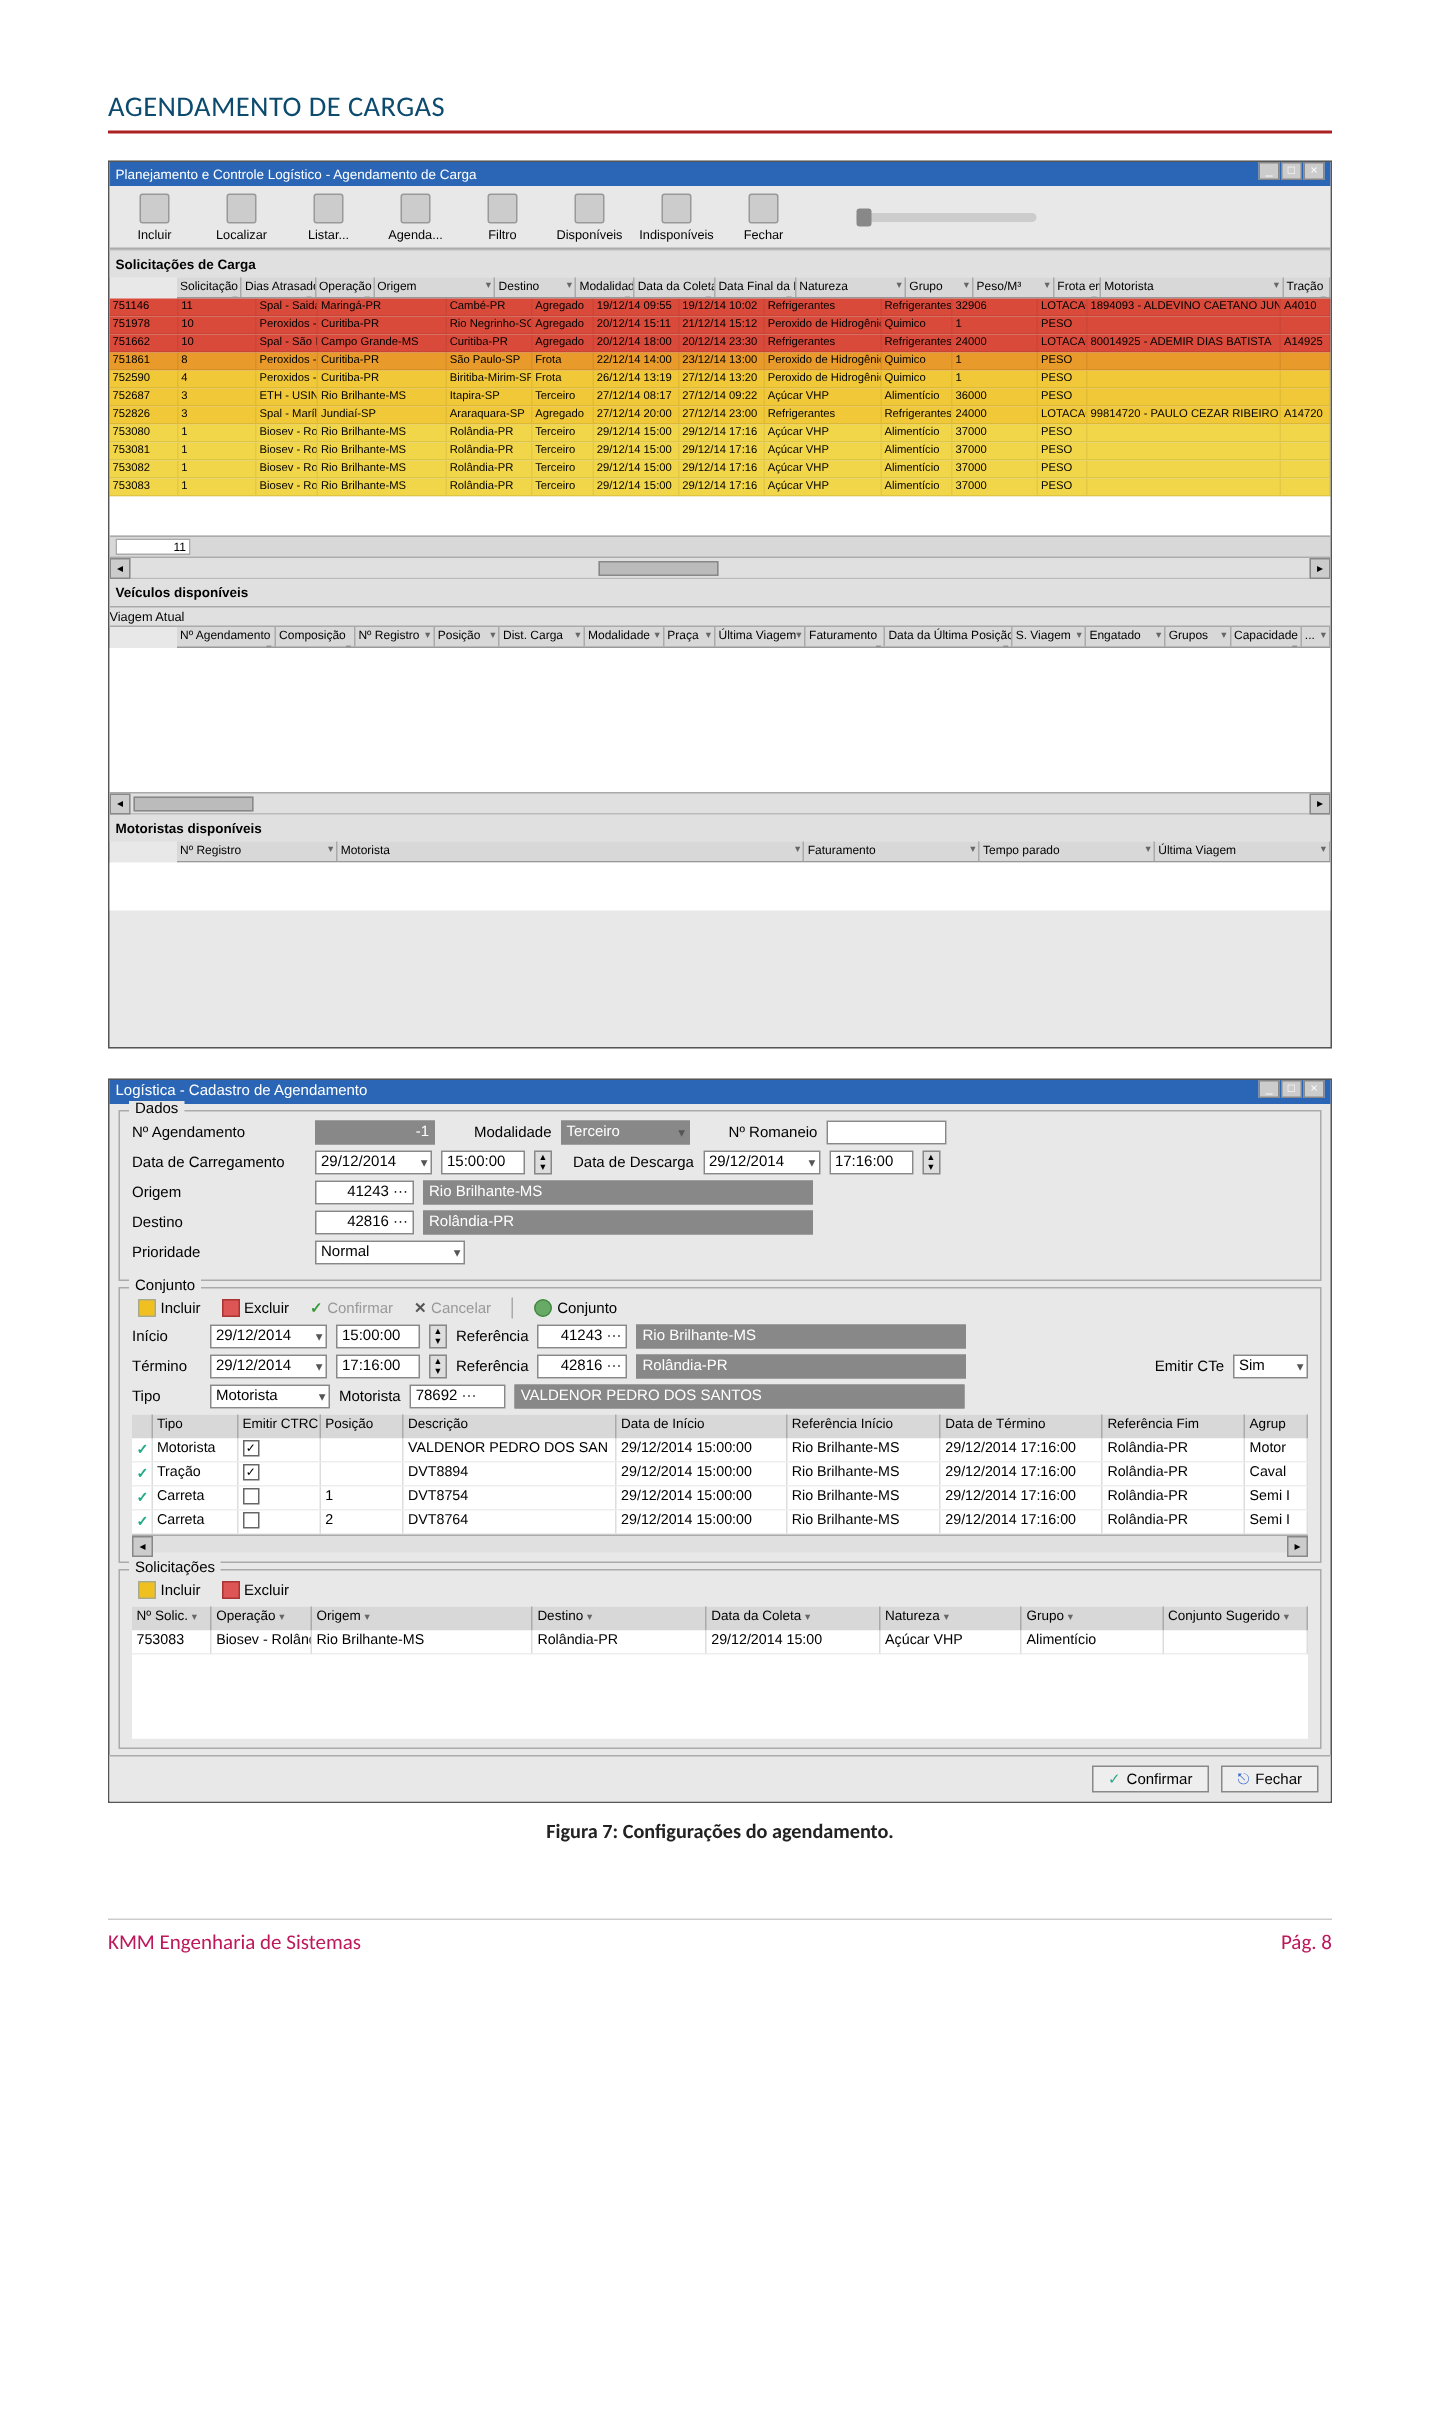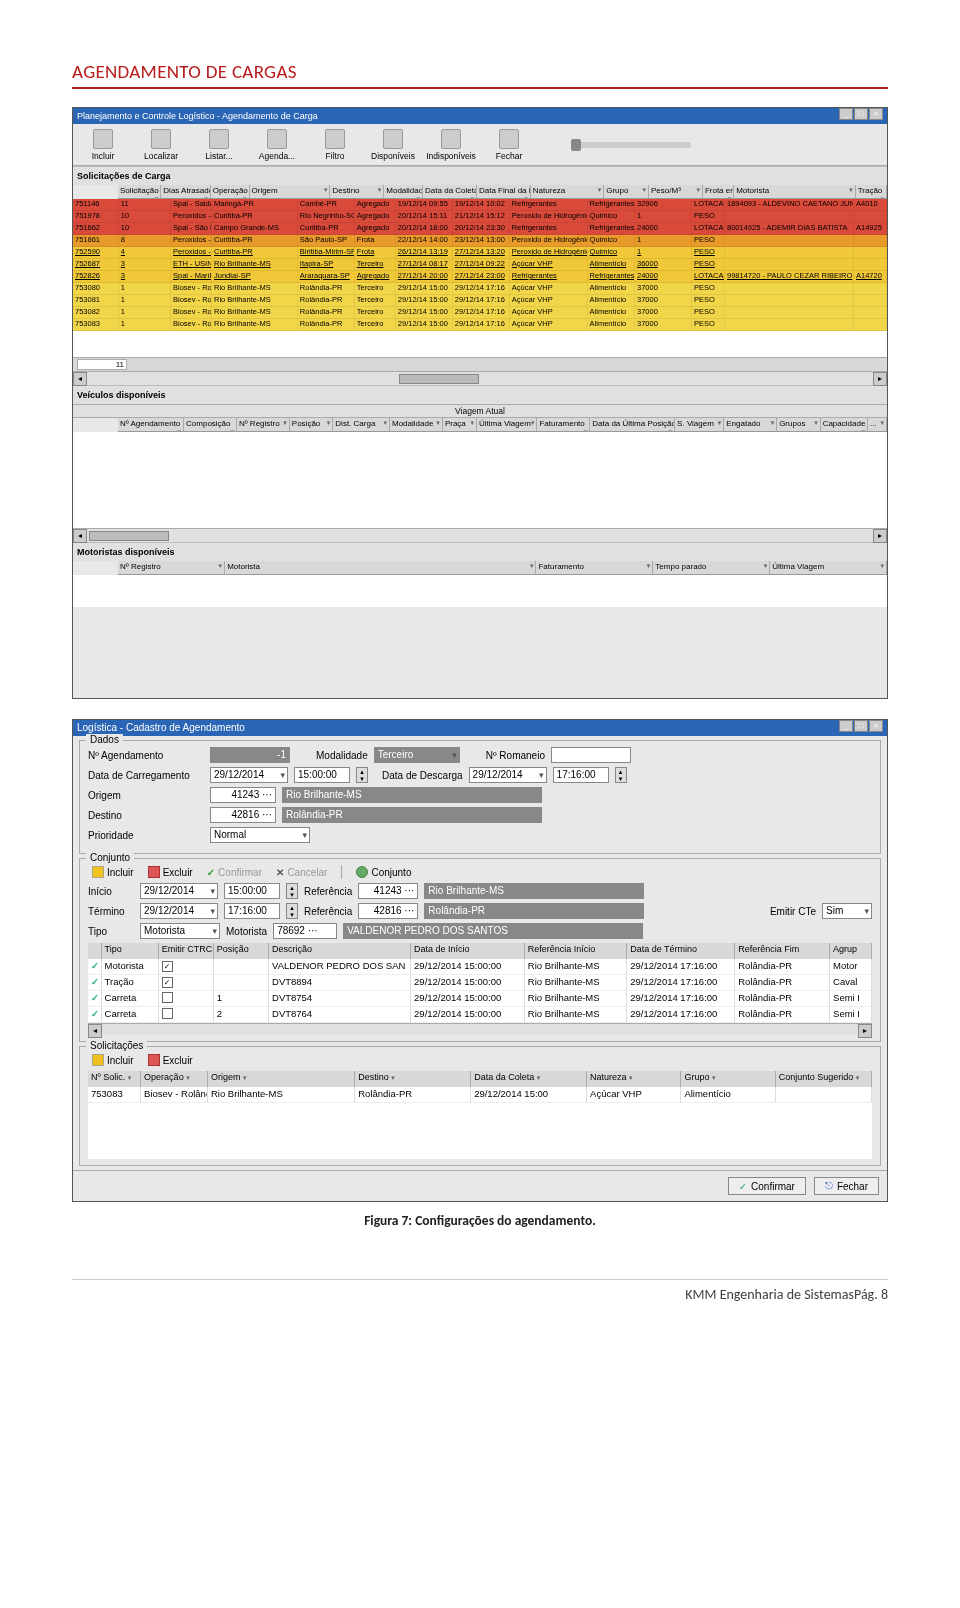--- a/index.html
+++ b/index.html
@@ -1,22 +1,22 @@
 <!DOCTYPE html>
 <html><head>
 <meta charset="utf-8">
 <style>
   * { box-sizing: border-box; margin: 0; padding: 0; }
   body { width: 960px; font-family: Calibri, Arial, sans-serif; background: #fff; color: #333; }
   .page { padding: 60px 72px 40px 72px; }
-  .doc-header { font-size: 19px; font-weight: 400; color: #b91c1c; border-bottom: 2px solid #a22; padding-bottom: 4px; margin-bottom: 18px; letter-spacing: 0.3px; }
+  .doc-header { font-size: 19px; font-weight: 400; color: #0c4a6e; border-bottom: 2px solid #a22; padding-bottom: 4px; margin-bottom: 18px; letter-spacing: 0.3px; }
   .body-text { font-size: 15px; line-height: 1.55; color: #222; text-align: justify; margin-bottom: 14px; }
   .figure { margin: 12px 0 20px 0; }
   .figcap { text-align: center; font-size: 13.5px; font-weight: 700; color: #222; margin-top: 10px; }
-  .footer { display: flex; justify-content: flex-end; font-size: 14px; color: #404040; margin-top: 50px; border-top: 1px solid #ccc; padding-top: 6px; }
+  .footer { display: flex; justify-content: space-between; font-size: 14px; color: #be185d; margin-top: 50px; border-top: 1px solid #ccc; padding-top: 6px; }
 
   
   .app1 { width: 816px; height: 592px; border: 1px solid #555; background: #e8e8e8; font-family: Tahoma, Arial, sans-serif; font-size: 9px; color: #000; overflow: hidden; }
   .titlebar { background: #2a66b5; color: #fff; height: 16px; line-height: 16px; padding: 0 4px; font-size: 9px; display: flex; justify-content: space-between; }
   .winctrl { display: flex; gap: 1px; }
   .winbtn { width: 14px; height: 12px; background: #ccc; border: 1px solid #888; display: inline-block; text-align: center; font-size: 8px; line-height: 10px; }
   .toolbar1 { height: 42px; background: #e8e8e8; border-bottom: 1px solid #aaa; display: flex; align-items: center; padding: 2px 4px; gap: 6px; }
   .tbtn { display: flex; flex-direction: column; align-items: center; width: 52px; gap: 2px; font-size: 8.5px; }
   .tbtn .ico { width: 20px; height: 20px; background: #ccc; border: 1px solid #999; border-radius: 2px; }
   .slider { width: 120px; height: 6px; background: #ccc; margin-left: 30px; border-radius: 3px; position: relative; }
@@ -25,28 +25,28 @@
   .panel-label { font-size: 9px; font-weight: 700; padding: 4px 4px; background: #e0e0e0; border-top: 1px solid #bbb; }
   .hdr-row { display: flex; background: #d8d8d8; font-size: 8px; height: 14px; border-bottom: 1px solid #999; margin-left: 45px; }
   .hdr-row > div { border-right: 1px solid #aaa; padding: 1px 2px; overflow: hidden; white-space: nowrap; }
   .hdr-row .dd { display: inline-block; float: right; font-size: 7px; color: #666; }
 
   .data-row { display: flex; font-size: 7.5px; height: 12px; border-bottom: 1px solid rgba(0,0,0,0.08); }
   .data-row > div { border-right: 1px solid rgba(0,0,0,0.06); padding: 0 2px; overflow: hidden; white-space: nowrap; }
   .r-red { background: #d94a3a; color: #000; }
   .r-orange { background: #e89a2a; color: #000; }
   .r-yellow { background: #f2d64a; color: #000; }
-  .r-gold { background: #f0c838; text-decoration: underline; }
+  .r-gold { background: #f0c838; }
 
   .scroll-h { height: 14px; background: #e0e0e0; border-top: 1px solid #aaa; position: relative; }
   .scroll-h .thumb { position: absolute; left: 40%; top: 2px; width: 80px; height: 10px; background: #bbb; border: 1px solid #888; }
   .scroll-h .arr { position: absolute; top: 0; width: 14px; height: 14px; background: #ccc; border: 1px solid #888; text-align: center; line-height: 12px; font-size: 8px; }
   .arr.l { left: 0; } .arr.r { right: 0; }
 
-  .sub-title { background: #e0e0e0; text-align: center; font-size: 8.5px; padding: 1px 0; border-top: 1px solid #aaa; border-bottom: 1px solid #aaa; }
+  .sub-title { background: #e0e0e0; font-size: 8.5px; padding: 1px 0; border-top: 1px solid #aaa; border-bottom: 1px solid #aaa; }
 
   
   .c1 { width: 56px; } .c2 { width: 64px; } .c3 { width: 50px; } .c4 { width: 106px; } .c5 { width: 70px; }
   .c6 { width: 50px; } .c7 { width: 70px; } .c8 { width: 70px; } .c9 { width: 96px; } .c10 { width: 58px; }
   .c11 { width: 70px; } .c12 { width: 40px; } .c13 { width: 160px; } .c14 { width: 40px; }
 
   
   .vc1{width:70px}.vc2{width:56px}.vc3{width:56px}.vc4{width:46px}.vc5{width:60px}.vc6{width:56px}.vc7{width:36px}
   .vc8{width:64px}.vc9{width:56px}.vc10{width:90px}.vc11{width:52px}.vc12{width:56px}.vc13{width:46px}.vc14{width:50px}.vc15{width:20px}
 

